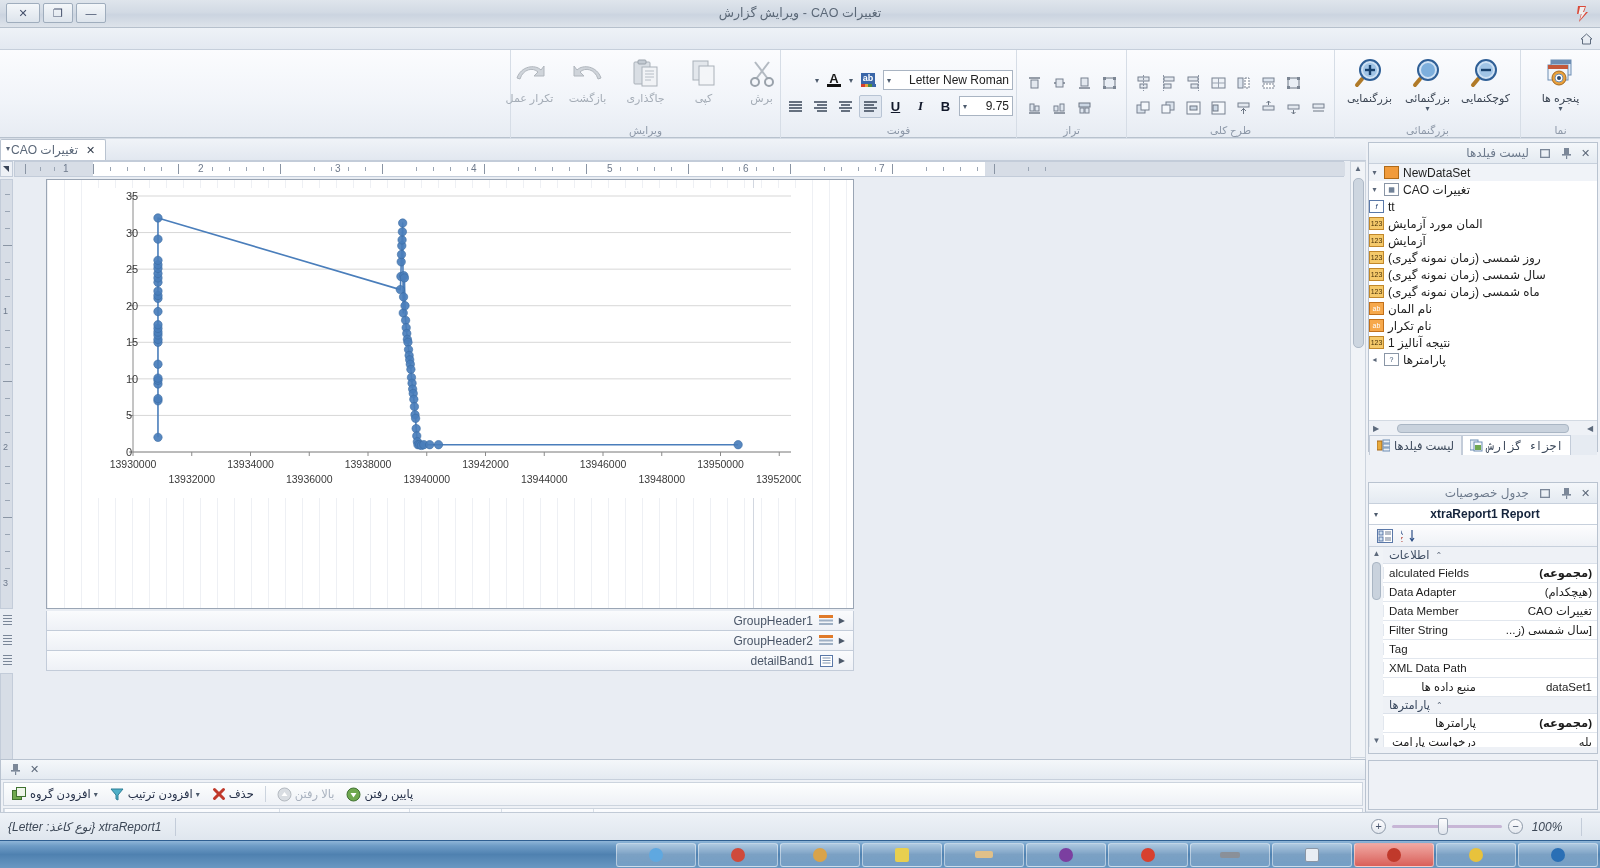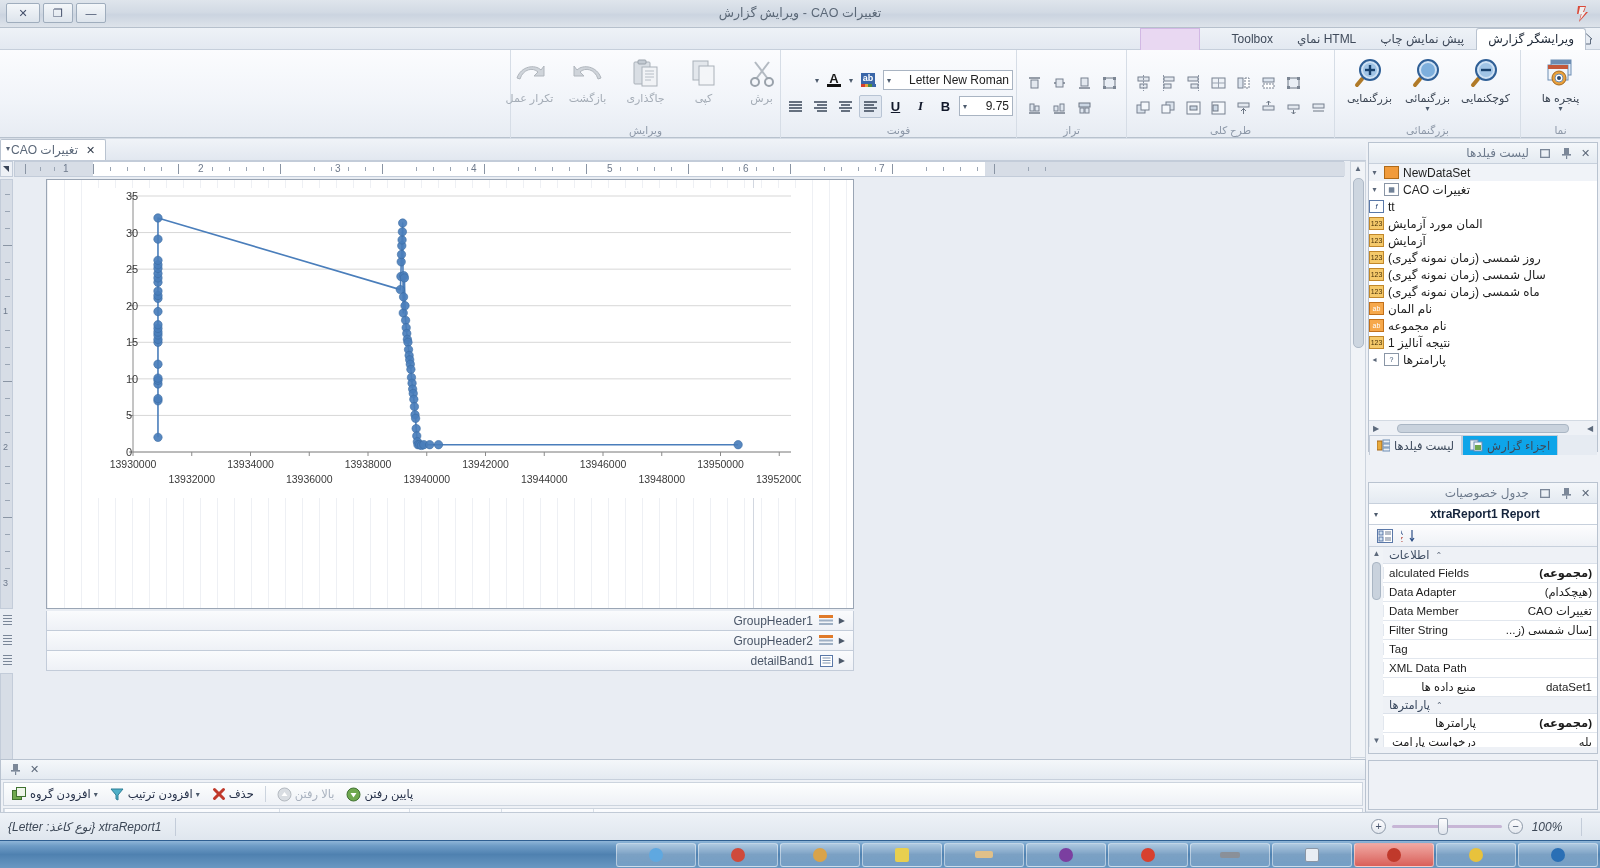--- a/index.html
+++ b/index.html
@@ -152,21 +152,21 @@
   }
   .fl-thumb { height:9px; background:#c9d2dd; border:1px solid #aab6c4; border-radius:4px; flex:1; margin:0 14px; }
   .fl-arr { width:14px; text-align:center; font-size:8px; color:#5d6a7c; }
   .fl-tabs { height:20px; display:flex; flex-direction:row-reverse; background:#e6ebf2; }
   .fl-tab {
     display:flex; flex-direction:row-reverse; align-items:center; gap:4px;
     padding:0 7px; font-size:11.5px; color:#3d4a5c; border:1px solid #c3ccd9;
     border-bottom:none; height:20px;
   }
   .fl-tab.active { background:#eef1f6; }
-  .fl-tab.inactive { background:#0ea5e9; }
+  .fl-tab.inactive { background:#ffffff;font-family:Liberation Mono, monospace; }
 
   
   .props-panel { position:absolute; right:2px; top:482px; width:230px; height:272px; }
   .pr-head {
     height:21px; background:#fff; border-bottom:1px solid #c7d0dc;
     display:flex; flex-direction:row-reverse; align-items:center; padding:0 5px;
   }
   .pr-head .nm { flex:1; text-align:center; font-size:12px; font-weight:bold; color:#14233b; }
   .pr-toolbar {
     height:22px; background: linear-gradient(to bottom,#fdfdfe,#eef1f6);
@@ -385,27 +385,20 @@
   </div>
 
   <div class="qat">
     <div class="qat-home">
       <svg width="13" height="12" viewBox="0 0 13 12">
           <path d="M6.5 1 L12 6 L10.5 6 L10.5 11 L2.5 11 L2.5 6 L1 6 Z" fill="none" stroke="#5e6b7d" stroke-width="1"></path>
         </svg>
     </div>
   </div>
 
-  <div class="ribbon-tabs" style="direction:ltr; justify-content:flex-end; padding-right:14px;">
-    <div class="purple-tile" style="left:1140px; top:0;"></div>
-    <div class="rtab toolbox">Toolbox</div>
-    <div class="rtab">نماي HTML</div>
-    <div class="rtab">پیش نمایش چاپ</div>
-    <div class="rtab active">ویرایشگر گزارش</div>
-  </div>
 
   <div class="ribbon" style="direction:ltr; justify-content:flex-end;">
 
     <div class="rgroup" style="order:7; width:80px;">
       <div class="rgroup-body">
         <div class="bigbtn">
           <div class="ico">
             <svg width="32" height="30" viewBox="0 0 32 30">
               <rect x="6" y="2" width="20" height="15" fill="#dfe9f5" stroke="#6d8db3"></rect>
               <rect x="6" y="2" width="20" height="4" fill="#6d8db3"></rect>
@@ -827,21 +820,21 @@
       <div class="fl-row" style="padding-right:24px;">
         <span class="fl-ico num">123</span>
         <span>ماه شمسی (زمان نمونه گیری)</span>
       </div>
       <div class="fl-row" style="padding-right:24px;">
         <span class="fl-ico str">ab</span>
         <span>نام المان</span>
       </div>
       <div class="fl-row" style="padding-right:24px;">
         <span class="fl-ico str">ab</span>
-        <span>نام مجموعه</span>
+        <span>نام تکرار</span>
       </div>
       <div class="fl-row" style="padding-right:24px;">
         <span class="fl-ico num">123</span>
         <span>نتیجه آنالیز 1</span>
       </div>
       <div class="fl-row" style="padding-right:10px;">
         <span class="fl-exp">◂</span>
         <span class="fl-ico qm">?</span>
         <span>پارامترها</span>
       </div>

